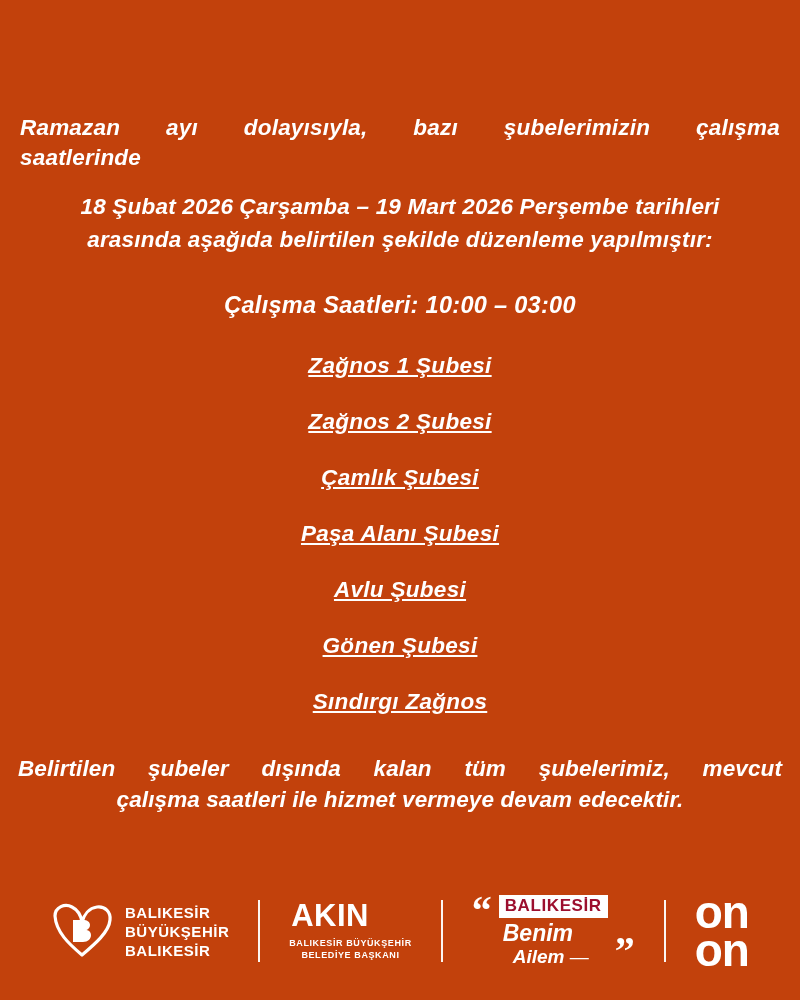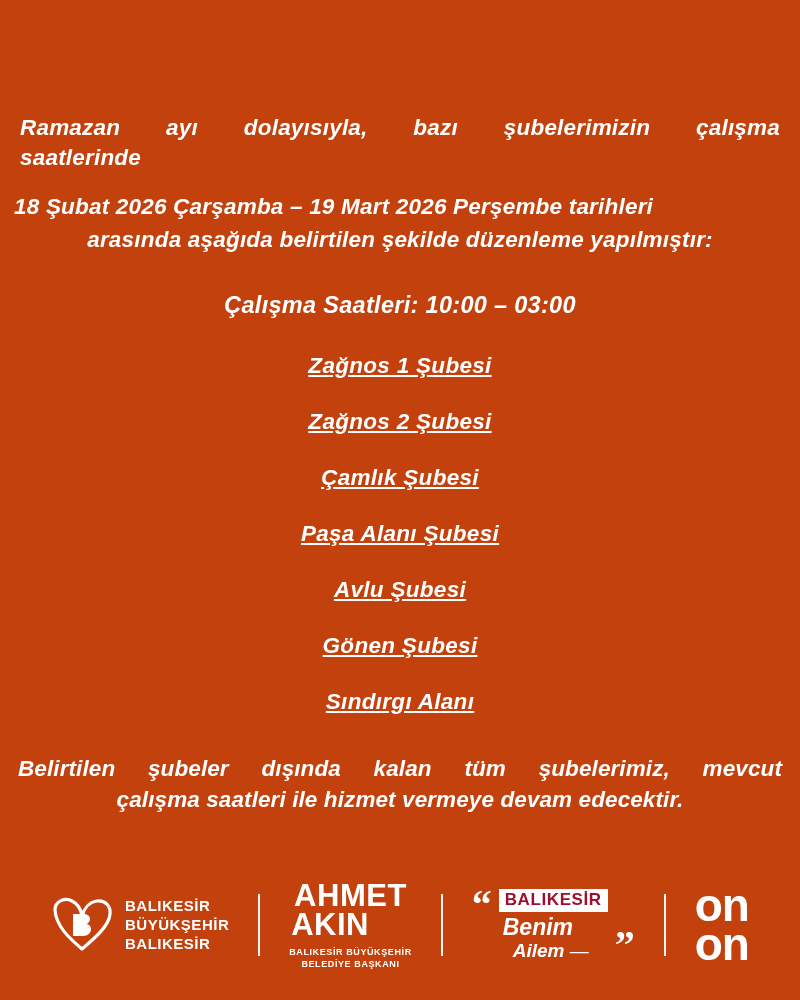--- a/index.html
+++ b/index.html
@@ -41,21 +41,21 @@
     padding: 0 8px;
   }
   .intro .line1b {
     display: block;
     text-align: left;
     padding: 0 8px;
     margin-top: -2px;
   }
   .intro .line2 {
     display: block;
-    text-align: left;
+    text-align: center;
     margin-top: 17px;
     padding: 0 2px;
   }
   .intro .line3 {
     display: block;
     text-align: center;
     margin-top: 1px;
     padding: 0 2px;
   }
 
@@ -248,21 +248,21 @@
 
   <div class="hours">Çalışma Saatleri: 10:00 – 03:00</div>
 
   <ul class="branch-list">
     <li>Zağnos 1 Şubesi</li>
     <li>Zağnos 2 Şubesi</li>
     <li>Çamlık Şubesi</li>
     <li>Paşa Alanı Şubesi</li>
     <li>Avlu Şubesi</li>
     <li>Gönen Şubesi</li>
-    <li>Sındırgı Alanı</li>
+    <li>Sındırgı Zağnos</li>
   </ul>
 
   <div class="footnote">
     <span class="fl1">Belirtilen şubeler dışında kalan tüm şubelerimiz, mevcut</span>
     <span class="fl2">çalışma saatleri ile hizmet vermeye devam edecektir.</span>
   </div>
 
   <div class="footer">
 
     <div class="logo-block">
@@ -278,21 +278,20 @@
           <span>BÜYÜKŞEHİR</span><br>
           <span>BALIKESİR</span>
         </span>
       </div>
     </div>
 
     <div class="divider"></div>
 
     <div class="logo-block">
       <div class="ahmet">
-        <span class="ahmet-name1">AHMET</span>
         <span class="ahmet-name2">AKIN</span>
         <span class="ahmet-sub">
           <span>BALIKESİR BÜYÜKŞEHİR</span><br>
           <span>BELEDİYE BAŞKANI</span>
         </span>
       </div>
     </div>
 
     <div class="divider"></div>
 

